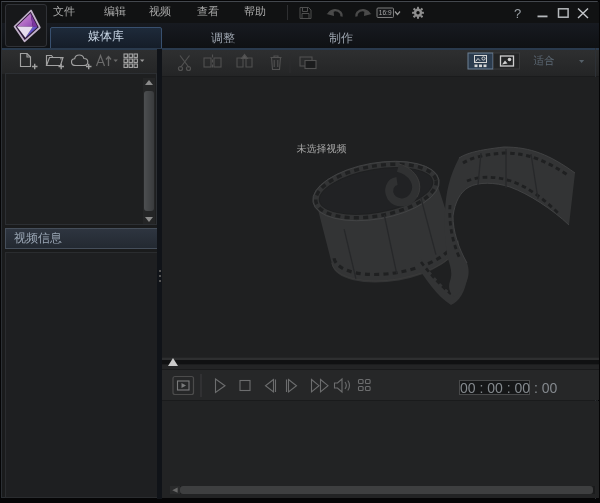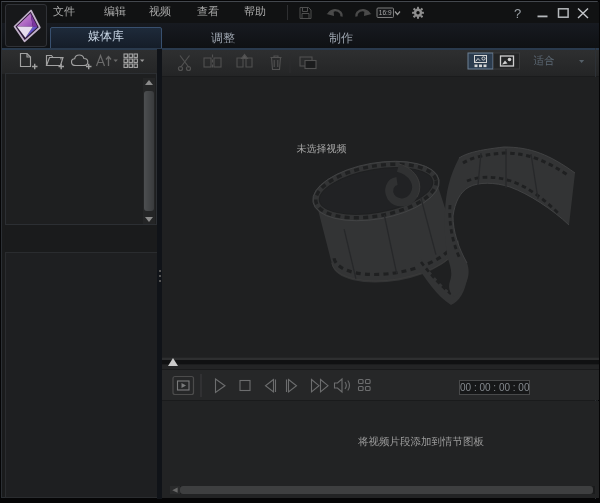--- a/index.html
+++ b/index.html
@@ -30,21 +30,21 @@
 #libthumb{position:absolute;left:1px;top:13px;width:10px;height:120px;background:linear-gradient(90deg,#4d4f51,#393b3d);border-radius:3px;}
 
 #preview{position:absolute;left:160px;top:75px;width:437px;height:280px;background:#1f2021;}
 #nosel{position:absolute;left:134.5px;top:65px;font-size:10px;color:#a8a8a8;letter-spacing:0px;}
 
 #scrub{position:absolute;left:160px;top:355px;width:437px;height:12px;background:#232425;}
 #scrubtrack{position:absolute;left:0px;top:1px;width:437px;height:7px;background:#101112;border-top:2px solid #2e2f30;border-bottom:1px solid #1c1d1e;}
 #scrubtri{position:absolute;left:6px;top:1px;width:0;height:0;border-left:5.5px solid transparent;border-right:5.5px solid transparent;border-bottom:8px solid #c9c9c9;}
 
 #controls{position:absolute;left:160px;top:367px;width:437px;height:31px;background:#262728;border-top:1px solid #191a1b;}
-#tcbox{position:absolute;left:297px;top:10px;width:71px;height:15px;background:#161718;border:1px solid #48494a;color:#84898e;font-size:10px;text-align:center;line-height:14px;letter-spacing:0px;white-space:nowrap;}
+#tcbox{position:absolute;left:297px;top:10px;width:71px;height:15px;background:#161718;border:1px solid #48494a;color:#84898e;font-size:14px;text-align:center;line-height:14px;letter-spacing:0px;white-space:nowrap;}
 
 #storyboard{position:absolute;left:160px;top:399px;width:437px;height:97px;background:#222324;}
 #sbtext{position:absolute;left:196px;top:34px;font-size:10.5px;color:#9b9b9b;}
 #sbscroll{position:absolute;left:8px;top:85px;width:425px;height:8px;background:#1a1b1c;}
 #sbthumb{position:absolute;left:10px;top:0px;width:413px;height:8px;background:#3e3f40;border-radius:3px;}
 #sbarrow{position:absolute;left:0px;top:0px;width:10px;height:8px;background:#2a2b2c;color:#666;font-size:7px;line-height:8px;text-align:center;}
 
 #logobox{position:absolute;left:3px;top:2px;width:42px;height:43px;background:#17181a;border:1px solid #303237;border-radius:3px;}
 svg{display:block;}
 .ico{position:absolute;}
@@ -205,20 +205,21 @@
     </svg>
   </div>
 
   <div id="libbox">
     <div id="libsb">
       <div style="position:absolute;left:2px;top:2px;width:0;height:0;border-left:4px solid transparent;border-right:4px solid transparent;border-bottom:5px solid #8a8a8a;"></div>
       <div id="libthumb"></div>
       <div style="position:absolute;left:2px;bottom:2px;width:0;height:0;border-left:4px solid transparent;border-right:4px solid transparent;border-top:5px solid #8a8a8a;"></div>
     </div>
   </div>
+  <div id="vinfo">视频信息</div>
   <div id="lowbox"></div>
   <div id="divider">
         <div style="position:absolute;left:2px;top:221px;width:2px;height:2px;background:#555;"></div>
         <div style="position:absolute;left:2px;top:226px;width:2px;height:2px;background:#555;"></div>
         <div style="position:absolute;left:2px;top:231px;width:2px;height:2px;background:#555;"></div>
       </div>
   <div class="abs" style="left:593px;top:46px;width:1px;height:451px;background:#2c3035;"></div>
 
   <div id="preview">
     <svg width="437" height="280" viewBox="0 0 437 280">
@@ -283,21 +284,20 @@
         <rect x="196.5" y="9.5" width="4.6" height="4" rx="1"></rect>
             <rect x="203.5" y="9.5" width="4.6" height="4" rx="1"></rect>
         <rect x="196.5" y="16.5" width="4.6" height="4" rx="1"></rect>
             <rect x="203.5" y="16.5" width="4.6" height="4" rx="1"></rect>
       </g>
     </svg>
     <div id="tcbox">00 : 00 : 00 : 00</div>
   </div>
 
   <div id="storyboard">
-    <div id="sbtext">将视频片段添加到情节图板</div>
     <div id="sbscroll">
           <div id="sbthumb"></div>
           <div id="sbarrow">◀</div>
         </div>
   </div>
 
   <div id="logobox">
     <svg width="42" height="43" viewBox="0 0 42 43">
       <defs>
         <linearGradient id="lgtop" x1="0" y1="0" x2="1" y2="1">

